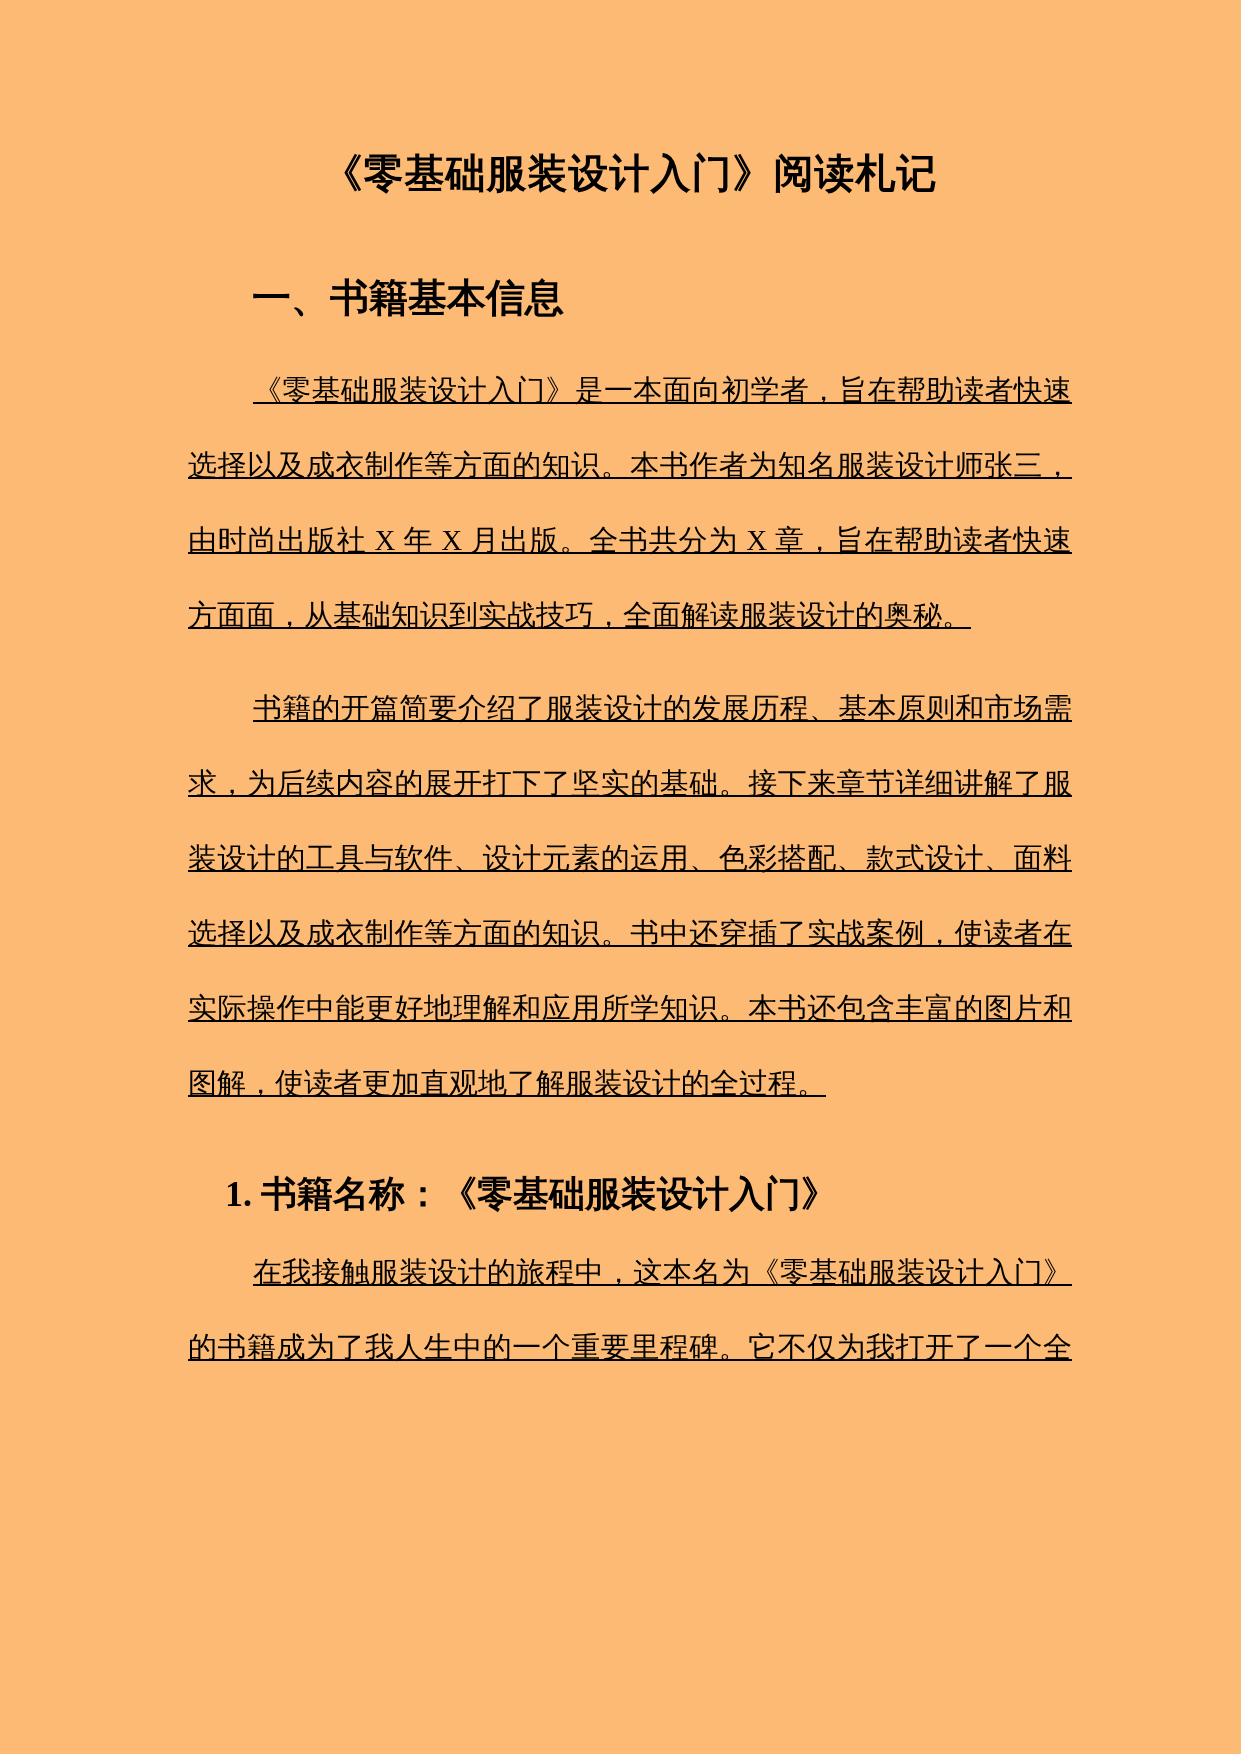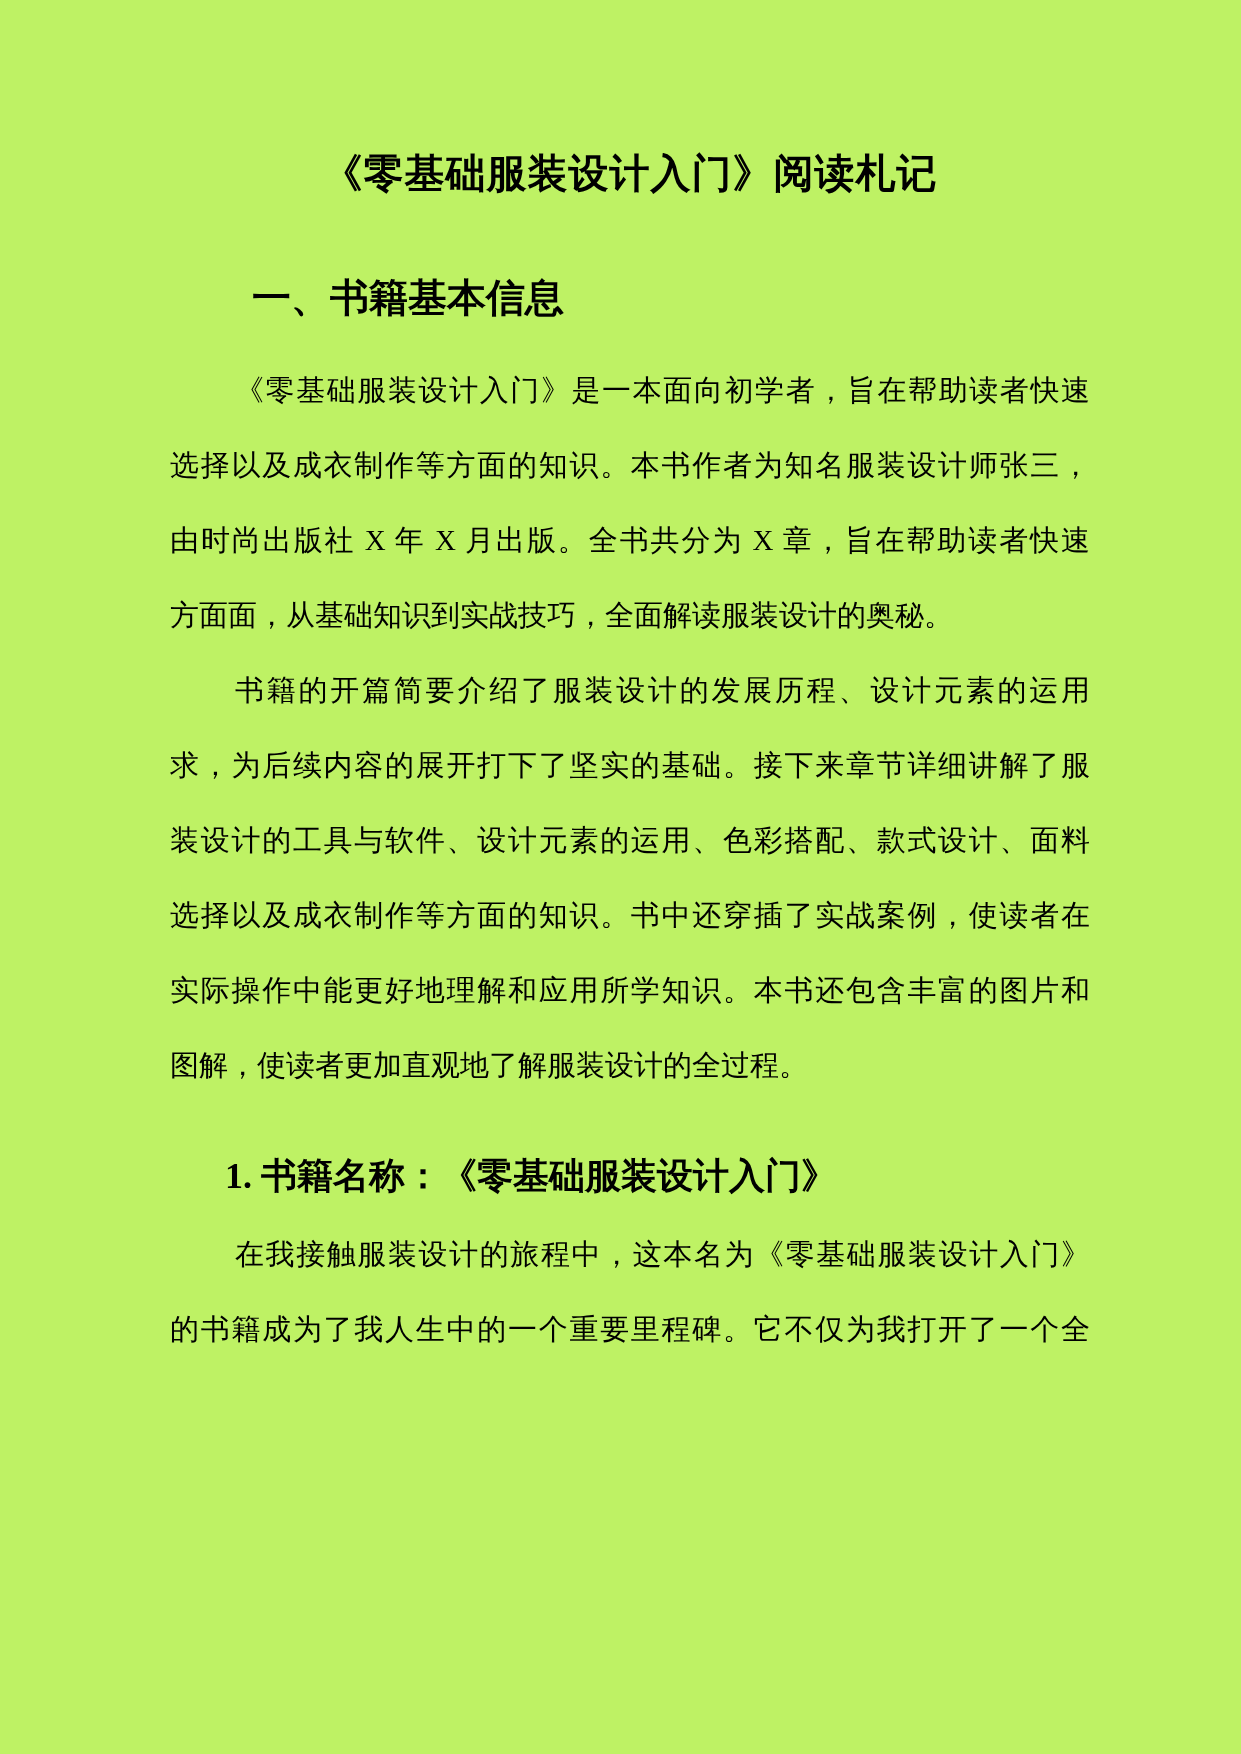--- a/index.html
+++ b/index.html
@@ -5,21 +5,21 @@
   html, body {
     margin: 0;
     padding: 0;
     background: #e8e8e8;
   }
   .page {
     position: relative;
     width: 1241px;
     height: 1754px;
     margin: 0 auto;
-    background: #bef264;
+    background: #fdba74;
     box-sizing: border-box;
     padding: 0 151px 0 170px;
     overflow: hidden;
     font-family: "Liberation Serif", "DejaVu Serif", serif;
     color: #000000;
   }
   .doc-title {
     margin: 150px 0 0 0;
     font-size: 40px;
     line-height: 48px;
@@ -29,22 +29,23 @@
     white-space: nowrap;
   }
   .section-heading {
     margin: 80px 0 0 0;
     padding-left: 82px;
     font-size: 39px;
     line-height: 40px;
     font-weight: bold;
   }
   .para {
-    margin: 0;
+    margin: 18px;
     font-size: 29px;
+    text-decoration: underline;
   }
   .para.first {
     margin-top: 35px;
   }
   .line {
     line-height: 75px;
     height: 75px;
     text-align: justify;
     text-align-last: justify;
     text-justify: inter-character;
@@ -78,21 +79,21 @@
   <h2 class="section-heading">一、书籍基本信息</h2>
 
   <div class="para first">
       <div class="line">《零基础服装设计入门》是一本面向初学者，旨在帮助读者快速</div>
       <div class="line">选择以及成衣制作等方面的知识。本书作者为知名服装设计师张三，</div>
       <div class="line">由时尚出版社 X 年 X 月出版。全书共分为 X 章，旨在帮助读者快速</div>
       <div class="line no-stretch">方面面，从基础知识到实战技巧，全面解读服装设计的奥秘。</div>
     </div>
 
   <div class="para">
-      <div class="line">书籍的开篇简要介绍了服装设计的发展历程、设计元素的运用</div>
+      <div class="line">书籍的开篇简要介绍了服装设计的发展历程、基本原则和市场需</div>
       <div class="line">求，为后续内容的展开打下了坚实的基础。接下来章节详细讲解了服</div>
       <div class="line">装设计的工具与软件、设计元素的运用、色彩搭配、款式设计、面料</div>
       <div class="line">选择以及成衣制作等方面的知识。书中还穿插了实战案例，使读者在</div>
       <div class="line">实际操作中能更好地理解和应用所学知识。本书还包含丰富的图片和</div>
       <div class="line no-stretch">图解，使读者更加直观地了解服装设计的全过程。</div>
     </div>
 
 
   <h3 class="subsection-heading">1. 书籍名称：《零基础服装设计入门》</h3>
 

